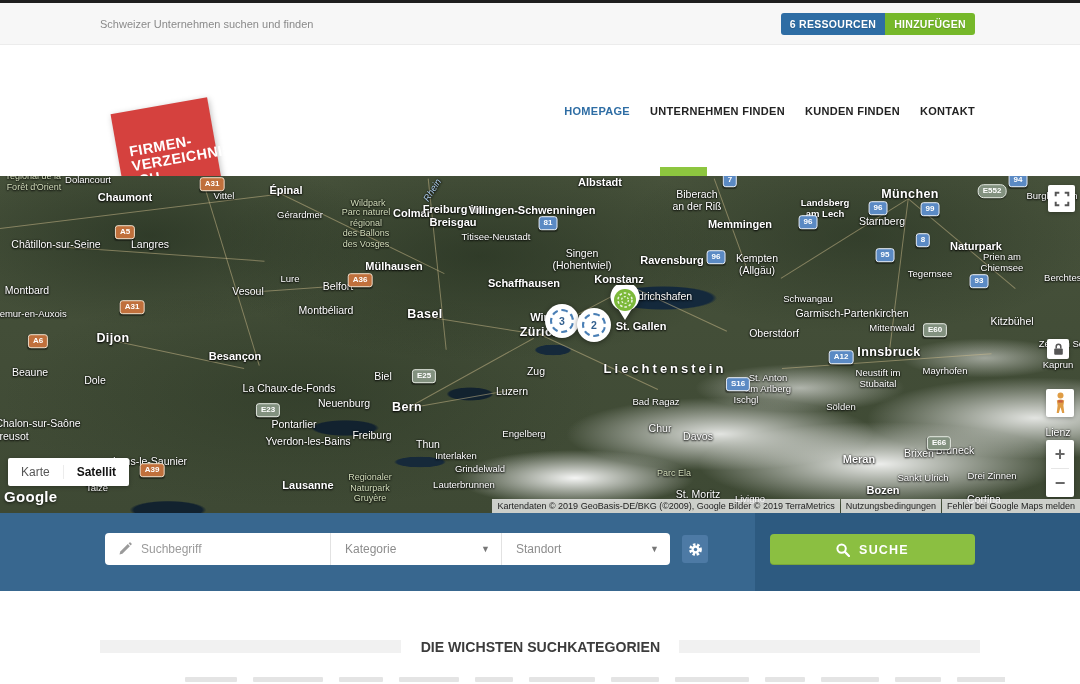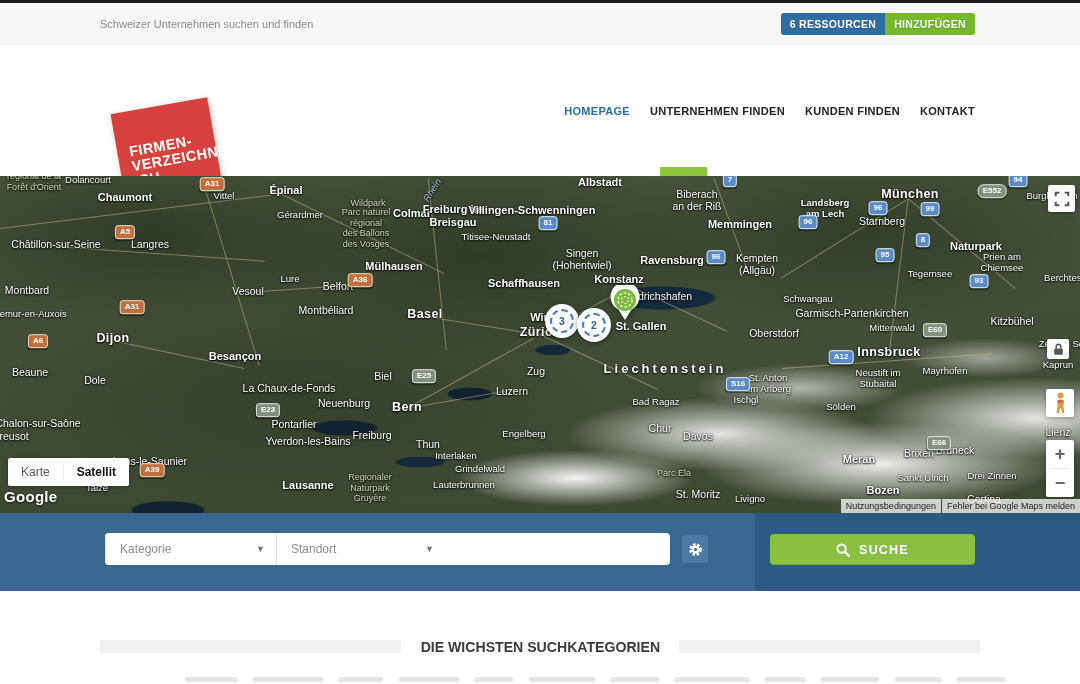--- a/index.html
+++ b/index.html
@@ -361,29 +361,37 @@
     </div>
 
     <div class="ctl maptype">
       <span class="mt-karte">Karte</span>
       <span class="mt-sat">Satellit</span>
     </div>
 
     <div class="glogo">Google</div>
 
     <div class="attrib">
+      <span>Kartendaten © 2019 GeoBasis-DE/BKG (©2009), Google Bilder © 2019 TerraMetrics</span>
       <span class="lnk">Nutzungsbedingungen</span>
       <span class="lnk">Fehler bei Google Maps melden</span>
     </div>
   </div>
 
   <div class="band">
     <div class="band-dark"></div>
 
     <div class="searchbar">
+      <div class="sfield f-kw">
+        <svg width="14" height="14" viewBox="0 0 14 14">
+          <path d="M1.5 12.5 L2.3 9.6 L9.8 2.1 L11.9 4.2 L4.4 11.7 Z" fill="#9a9a9a"></path>
+          <path d="M10.6 1.3 L12.7 3.4 L13.3 2.8 a1.1 1.1 0 0 0 0-1.6 L12.8 0.7 a1.1 1.1 0 0 0-1.6 0 Z" fill="#9a9a9a"></path>
+        </svg>
+        <input type="text" placeholder="Suchbegriff" style="">
+      </div>
       <div class="fdiv"></div>
       <div class="sfield f-sel f-cat">
         <span class="sel-txt">Kategorie</span>
         <span class="chev">▼</span>
       </div>
       <div class="fdiv"></div>
       <div class="sfield f-sel f-loc">
         <span class="sel-txt">Standort</span>
         <span class="chev">▼</span>
       </div>

